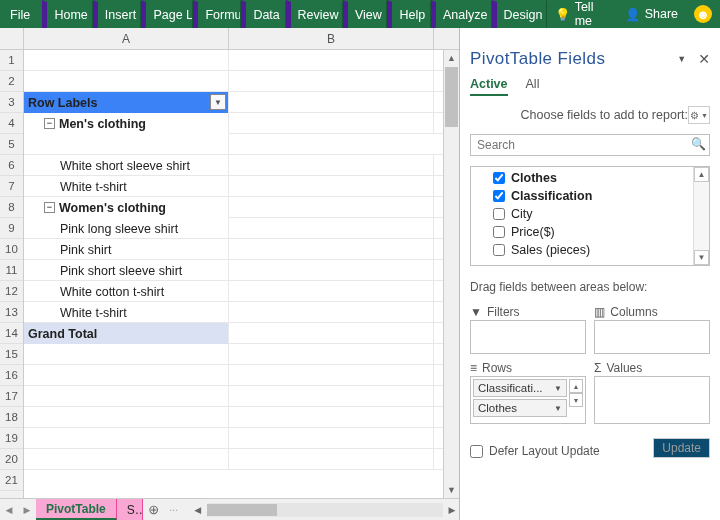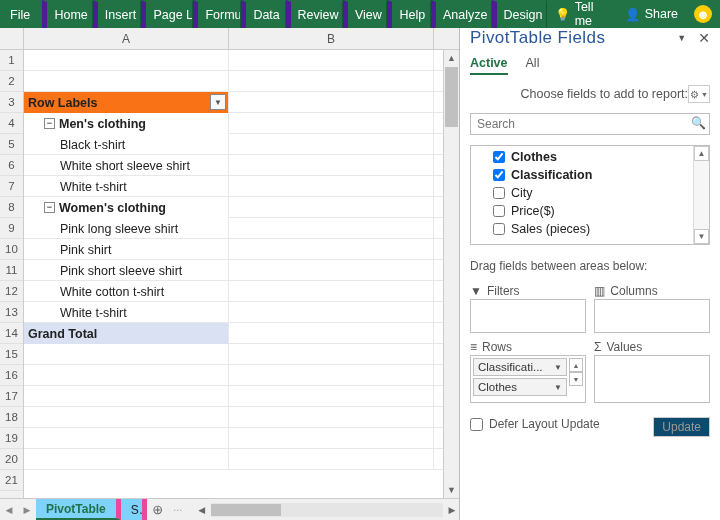--- a/index.html
+++ b/index.html
@@ -21,44 +21,44 @@
   .colh { flex: 0 0 auto; text-align: center; font-size: 12px; color: #555; border-right: 1px solid #ccc; display:flex; align-items:center; justify-content:center; }
   .colA { width: 205px; }
   .colB { width: 205px; }
   .grid-body { flex: 1; overflow: hidden; position: relative; display: flex; }
   .rownums { width: 24px; background: #f0f0f0; border-right: 1px solid #ccc; }
   .rownum { height: 21px; font-size: 11.5px; color: #555; display:flex; align-items:center; justify-content:center; border-bottom: 1px solid #e0e0e0; }
   .cells { flex: 1; position: relative; }
   .row { height: 21px; display: flex; border-bottom: 1px solid #e8e8e8; }
   .cellA { width: 205px; height: 21px; border-right: 1px solid #e8e8e8; padding-left: 4px; display:flex; align-items:center; position:relative; }
   .cellB { width: 205px; height: 21px; border-right: 1px solid #e8e8e8; }
-  .pivot-header { background: #f97316; font-weight: bold; color: #222; }
+  .pivot-header { background: #3b82f6; font-weight: bold; color: #222; }
   .pivot-group { background: #fff; font-weight: bold; }
   .pivot-total { background: #d9e1f2; font-weight: bold; }
   .indent1 { padding-left: 20px !important; }
   .indent2 { padding-left: 36px !important; }
   .collapse-btn { width: 11px; height: 11px; border: 1px solid #888; margin-right: 4px; display:flex; align-items:center; justify-content:center; font-size:9px; background:#fff; color:#555; line-height:1; }
   .filter-btn { position:absolute; right:2px; top:2px; width:16px; height:16px; border:1px solid #888; background:#f8f8f8; display:flex; align-items:center; justify-content:center; font-size:8px; color:#555; }
   
   .vsb { position:absolute; right:0; top:0; bottom:0; width:16px; background:#f0f0f0; border-left:1px solid #ccc; display:flex; flex-direction:column; }
   .vsb .up,.vsb .down { height:16px; display:flex;align-items:center;justify-content:center; font-size:9px; color:#666; }
   .vsb .thumb { background:#c0c0c0; height:60px; margin:1px; }
   .vsb .track { flex:1; }
   
   .sheet-tabs { height: 22px; background:#f0f0f0; border-top:1px solid #ccc; display:flex; align-items:stretch; font-size:12px; }
   .sheet-nav { width:18px; display:flex; align-items:center; justify-content:center; color:#888; font-size:9px; }
-  .sheet-tab { padding:0 10px; display:flex; align-items:center; border-right:5px solid #ec4899; background:#7dd3fc; white-space:nowrap; overflow:hidden; }
+  .sheet-tab { padding:0 10px; display:flex; align-items:center; border-right:1px solid #ec4899; background:#f9a8d4; white-space:nowrap; overflow:hidden; }
   .sheet-tab.active { border-bottom:2px solid #217346; font-weight:bold; color:#217346; }
   .sheet-add { width:22px; display:flex;align-items:center;justify-content:center; font-size:13px; color:#666; }
   .hsb { flex:1; display:flex; align-items:center; gap:2px; padding-left:8px; }
   .hsb .left,.hsb .right { width:14px; height:14px; display:flex;align-items:center;justify-content:center; font-size:9px; color:#666; }
   .hsb .track { flex:1; height:14px; background:#e5e5e5; position:relative; }
   .hsb .thumb { position:absolute; left:0; top:1px; bottom:1px; width:70px; background:#c0c0c0; }
   
-  .fields-pane { flex:1; background:#fff; display:flex; flex-direction:column; padding:0 10px; gap:4px; }
+  .fields-pane { flex:1; background:#fff; display:flex; flex-direction:column; padding:21px 10px; gap:4px; }
   .fp-title-row { display:flex; align-items:center; justify-content:space-between; }
   .fp-title { font-size:17px; color:#2b579a; font-weight:normal; letter-spacing:0.4px; }
   .fp-close { font-size:14px; color:#555; }
   .fp-tabs { display:flex; gap:18px; font-size:12.5px; margin-top:4px; }
   .fp-tab { padding-bottom:3px; color:#555; }
   .fp-tab.active { color:#217346; border-bottom:2px solid #217346; font-weight:bold; }
   .fp-sub-row { display:flex; align-items:center; justify-content:flex-end; margin-top:6px; color:#555; }
   .gear { width:22px; height:18px; border:1px solid #ccc; display:flex;align-items:center;justify-content:center; font-size:10px; color:#666; gap:2px;}
   .fp-search { margin-top:6px; position:relative; }
   .fp-search input { width:100%; height:22px; border:1px solid #c0c0c0; padding:0 22px 0 6px; font-size:12px; color:#888; }
@@ -75,21 +75,21 @@
   .fp-areas { display:grid; grid-template-columns:1fr 1fr; grid-template-rows:auto auto; gap:6px 8px; margin-top:6px; }
   .fp-area-title { display:flex; align-items:center; gap:5px; font-size:12px; color:#555; height:16px; }
   .fp-area-box { border:1px solid #c0c0c0; height:34px; padding:2px; display:flex; flex-direction:column; gap:2px; overflow:hidden; }
   .fp-area-box.big { height:48px; }
   .fp-area-item { background:#f3f3f3; border:1px solid #c0c0c0; height:18px; display:flex; align-items:center; justify-content:space-between; padding:0 4px; font-size:11.5px; color:#333; white-space:nowrap; overflow:hidden; }
   .fp-area-item .dd { font-size:8px; color:#555; }
   .fp-rows-wrap { display:flex; gap:2px;text-align:right; }
   .fp-rows-items { flex:1; display:flex; flex-direction:column; gap:2px; }
   .fp-rows-vsb { width:14px; display:flex; flex-direction:column; }
   .fp-rows-vsb .up,.fp-rows-vsb .down { height:14px; border:1px solid #c0c0c0; background:#fff; display:flex;align-items:center;justify-content:center; font-size:7px; color:#666; }
-  .fp-defer { display:flex; align-items:flex-start; justify-content:space-between; margin-top:10px; font-size:12px; color:#555; }
+  .fp-defer { display:flex; align-items:flex-end; justify-content:space-between; margin-top:10px; font-size:12px; color:#555; }
   .fp-defer-left { display:flex; align-items:center; gap:6px; }
   .fp-update { border:1px solid #ccc; background:#0c4a6e; color:#999; padding:2px 8px; font-size:12px; }
 </style>
 </head>
 <body>
 
 <div class="ribbon">
   <div class="tab file">File</div>
   <div class="tab sep">Home</div>
   <div class="tab sep">Insert</div>
@@ -157,21 +157,20 @@
           </div>
           <div class="row">
             <div class="cellA pivot-header">Row Labels<div class="filter-btn">▼</div></div>
             <div class="cellB"></div>
           </div>
           <div class="row">
             <div class="cellA pivot-group indent1"><span class="collapse-btn">−</span>Men's clothing</div>
             <div class="cellB"></div>
           </div>
           <div class="row">
-            <div class="cellA indent2">Black t-shirt</div>
             <div class="cellB"></div>
           </div>
           <div class="row">
             <div class="cellA indent2">White short sleeve shirt</div>
             <div class="cellB"></div>
           </div>
           <div class="row">
             <div class="cellA indent2">White t-shirt</div>
             <div class="cellB"></div>
           </div>

